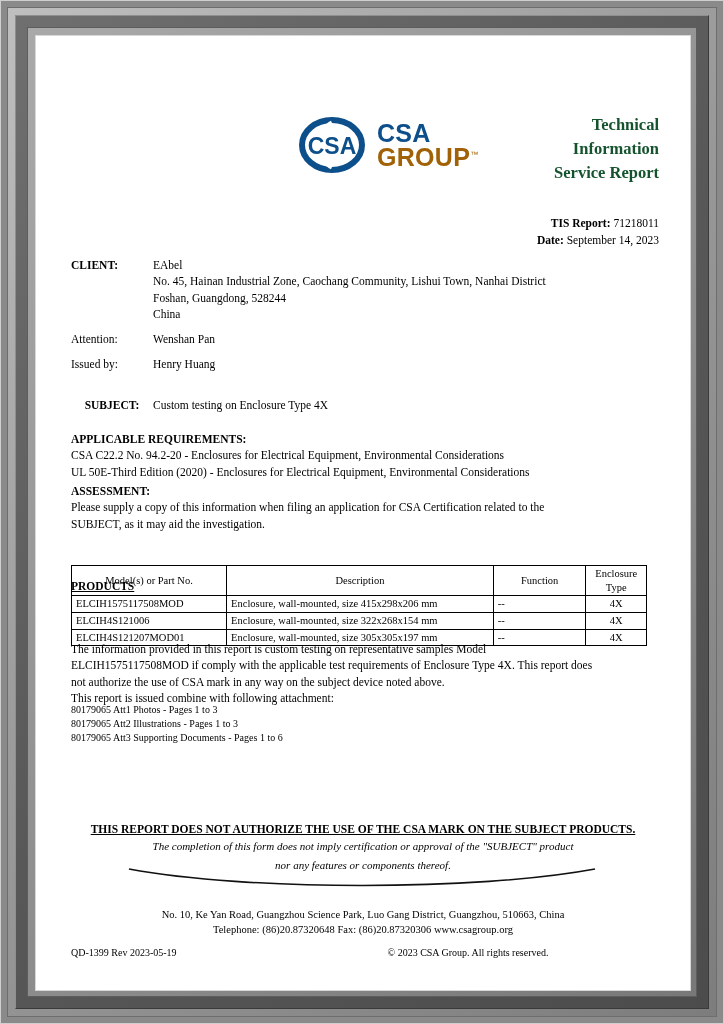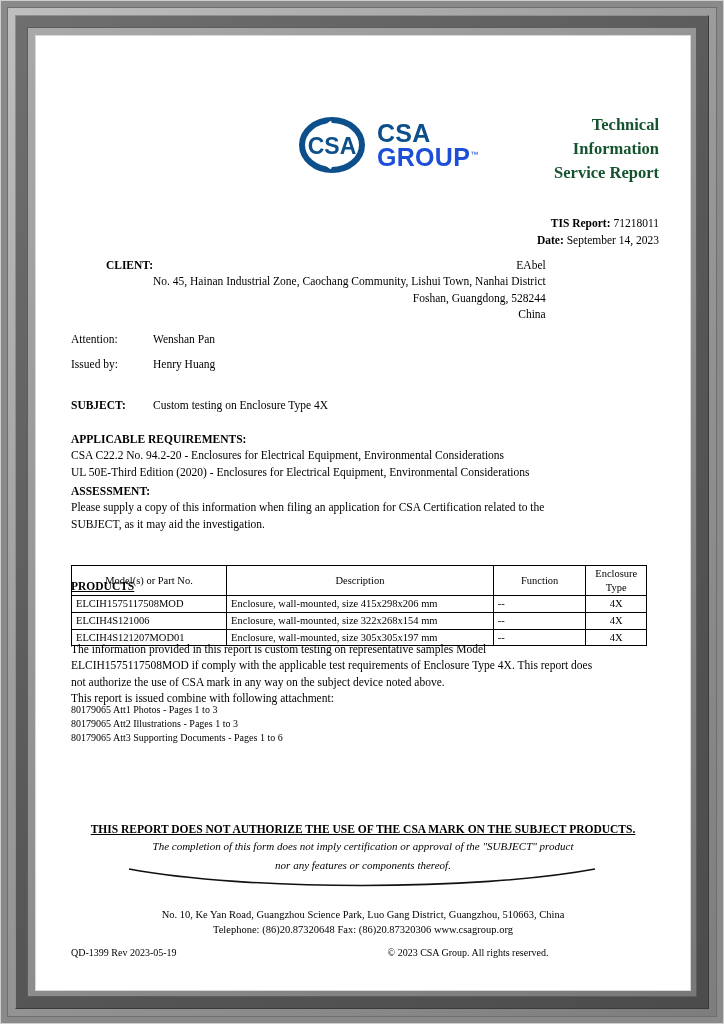--- a/index.html
+++ b/index.html
@@ -76,21 +76,21 @@
     font-family: "Liberation Sans", sans-serif;
     font-weight: bold;
     font-size: 25px;
     color: #0d4f8b;
     letter-spacing: 0.3px;
   }
   .logo-text .l2 {
     font-family: "Liberation Sans", sans-serif;
     font-weight: bold;
     font-size: 25px;
-    color: #1d4ed8;
+    color: #a16207;
     letter-spacing: 0.3px;
   }
   .logo-tm {
     font-size: 8px;
     vertical-align: super;
     font-weight: normal;
   }
   .title-block {
     position: absolute;
     right: 0;
@@ -114,21 +114,21 @@
   .meta .val { font-weight: normal; }
 
   
   .client {
     position: absolute;
     left: 4px;
     top: 202px;
     font-size: 11.5px;
     line-height: 1.42;
   }
-  .client .row { display: flex; text-align: right; }
+  .client .row { display: flex; }
   .client .lbl {
     width: 82px;
     font-weight: bold;
   }
   .client .addr-lines div { white-space: nowrap; }
 
   .kv {
     position: absolute;
     left: 4px;
     font-size: 11.5px;
@@ -138,20 +138,21 @@
   .kv.attention { top: 278px; }
   .kv.issued { top: 303px; }
 
   
   .subject {
     position: absolute;
     left: 4px;
     top: 344px;
     font-size: 11.5px;
     display: flex;
+    text-align: center;
   }
   .subject .lbl { width: 82px; font-weight: bold; }
 
   .section {
     position: absolute;
     left: 4px;
     font-size: 11.5px;
     line-height: 1.42;
   }
   .section .head { font-weight: bold; }

